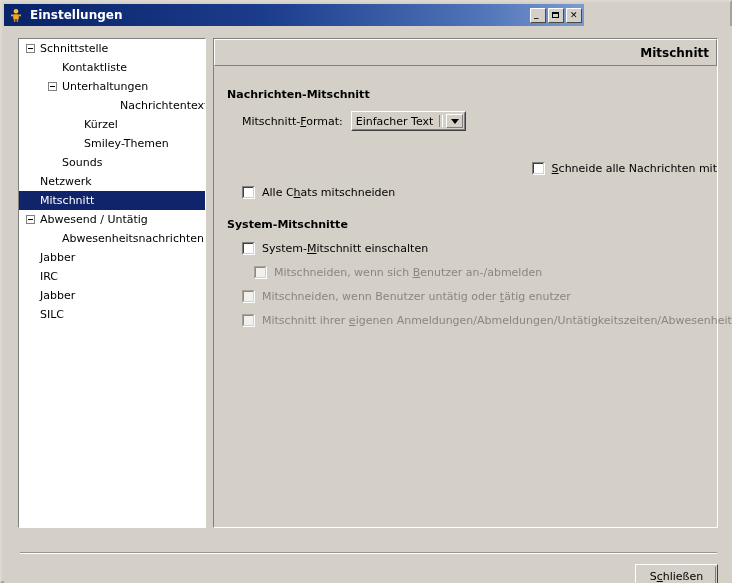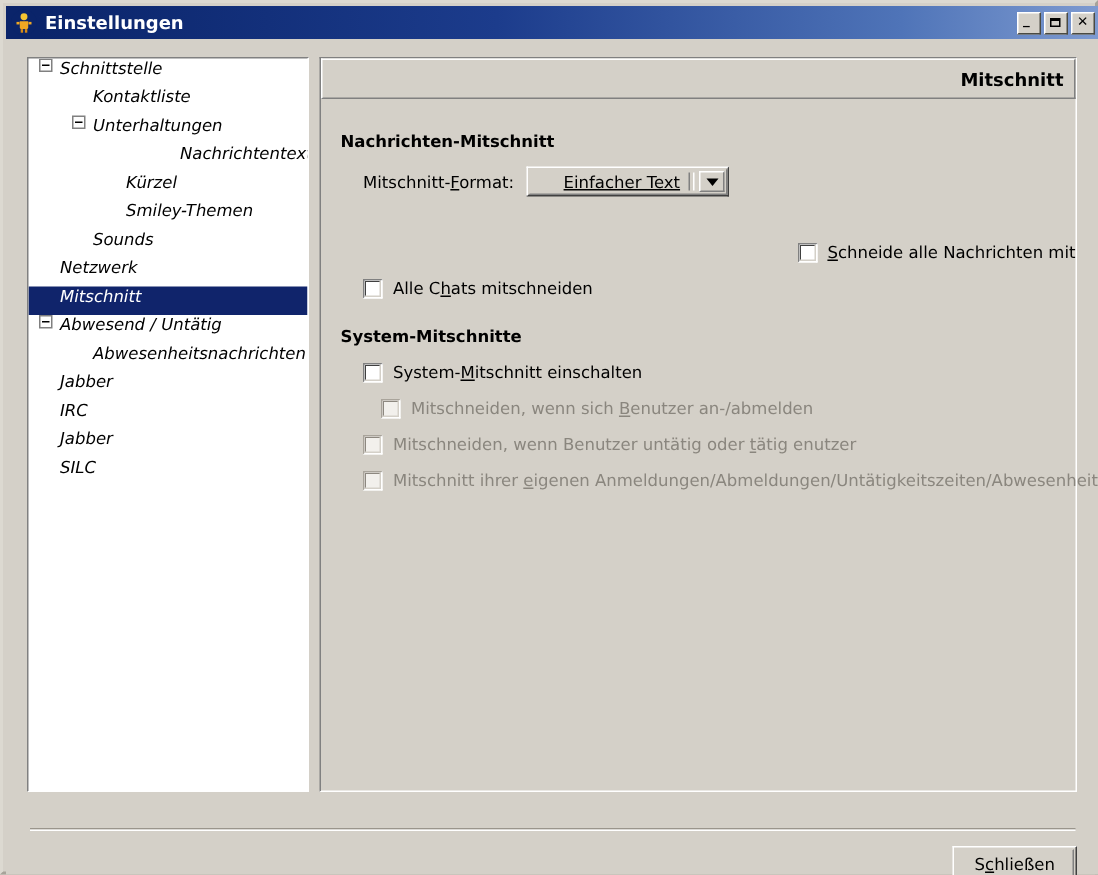--- a/index.html
+++ b/index.html
@@ -27,21 +27,21 @@
     border-left: 2px solid #dcd9d1;
     border-top: 2px solid #dcd9d1;
     border-right: 2px solid #a7a39a;
     border-bottom: 2px solid #a7a39a;
   }
 
   
   #titlebar {
     position: absolute;
     left: 2px; top: 2px;
-    width: 728px; height: 22px;
+    width: 580px; height: 22px;
     background: linear-gradient(to right, #0a246a 0%, #0a246a 3%, #1c3c8c 45%, #4f74b8 82%, #7d9ad0 100%);
     display: flex;
     align-items: center;
     padding: 0;
     box-sizing: border-box;
   }
   #title-icon {
     width: 18px; height: 18px;
     margin-left: 3px;
     position: relative;
@@ -105,27 +105,26 @@
     border-top: 1px solid #808080;
     border-right: 1px solid #ffffff;
     border-bottom: 1px solid #ffffff;
     box-shadow: 1px 1px 0 0 #d4d0c8;
     box-sizing: border-box;
     overflow: hidden;
   }
   .tree-row {
     height: 19px;
     display: flex;
-    align-items: flex-start;
+    align-items: center;
     font-size: 11px;
     color: #000;
     white-space: nowrap;
     cursor: default;
     position: relative;
-    font-style: italic;
   }
   .tree-row.selected {
     background: #10246b;
     color: #ffffff;
   }
   .expander {
     width: 9px; height: 9px;
     border: 1px solid #808080;
     background: #fdfdfd;
     box-sizing: border-box;
@@ -214,26 +213,25 @@
     display: flex;
     align-items: stretch;
     border-left: 1px solid #d4d0c8;
     border-top: 1px solid #d4d0c8;
     border-right: 1px solid #808080;
     border-bottom: 1px solid #808080;
     box-sizing: border-box;
     flex: 1 1 auto;
   }
   .combo-value {
-    padding: 0 6px 0 23px;
+    padding: 0 6px 0 3px;
     display: flex;
     align-items: center;
     font-size: 11px;
     white-space: nowrap;
-    text-decoration: underline;
   }
   .combo-sep {
     width: 2px;
     margin: 2px 3px 2px 0;
     border-left: 1px solid #808080;
     border-right: 1px solid #ffffff;
   }
   .combo-arrow {
     width: 17px;
     display: flex;

